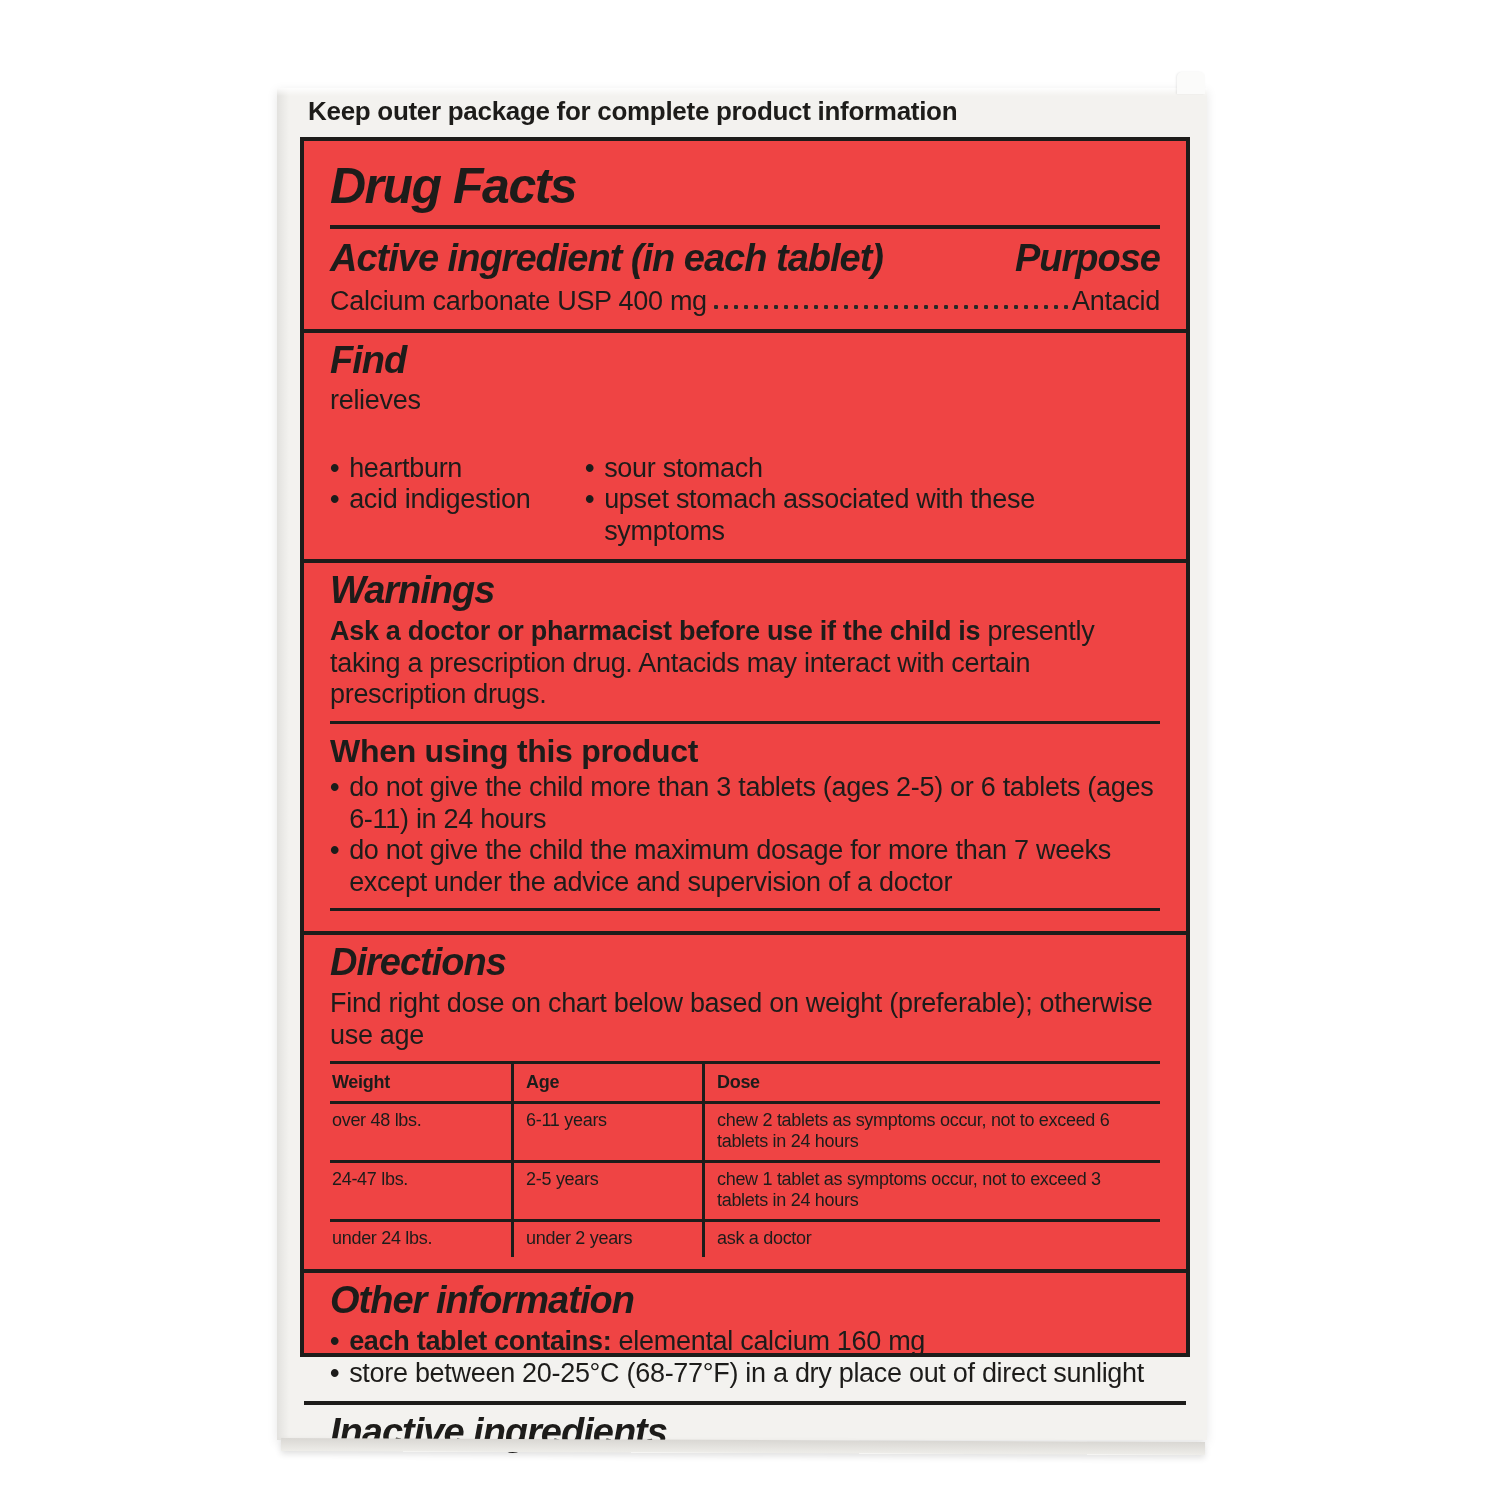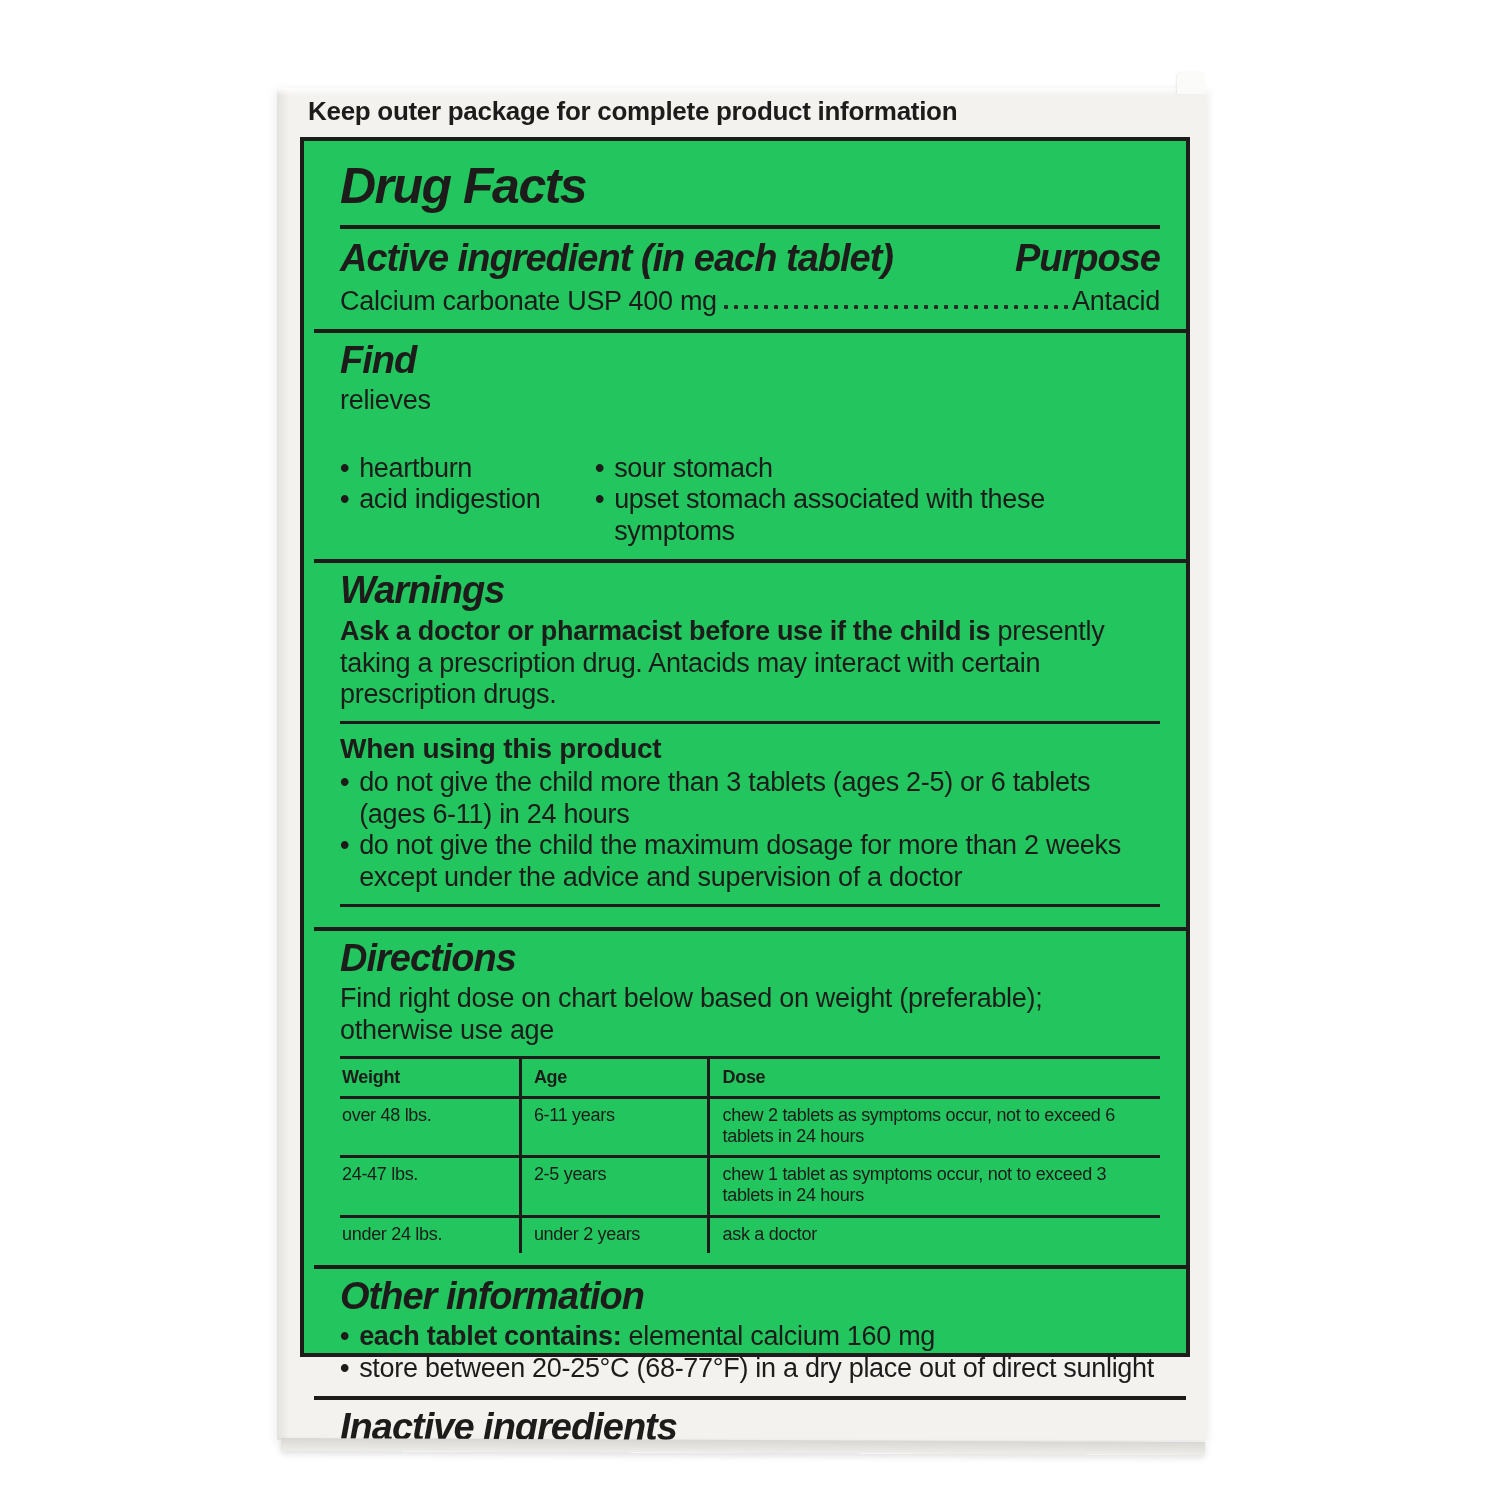--- a/index.html
+++ b/index.html
@@ -36,21 +36,21 @@
 
   
   .keep-note {
     position:absolute; left:31px; top:8px;
     font-size:26px; font-weight:700; letter-spacing:-0.3px;
   }
 
   
   .panel {
     position:absolute; left:23px; top:49px; width:890px; height:1220px;
-    border:4px solid #1d1c1a; background:#22c55e;padding-left:10px;
+    border:4px solid #1d1c1a; background:#ef4444;
   }
   .sec { border-top:4px solid #1d1c1a; padding:6px 26px 12px; }
   .sec:first-child { border-top:none; }
 
   h1.df-title {
     font-size:50px; font-style:italic; font-weight:700; letter-spacing:-1.5px;
     padding:10px 0 8px;
   }
   .title-rule { border-top:4px solid #1d1c1a; margin:2px 0 8px; }
 
@@ -68,21 +68,21 @@
           background-size:10px 10px; background-repeat:repeat-x; background-position:0 100%; }
 
   .bullet { display:flex; gap:10px; font-size:27px; line-height:1.17; letter-spacing:-0.3px; }
   .bullet::before { content:"•"; font-weight:700; }
 
   .uses-cols { display:flex;margin-top:36px; }
   .uses-col1 { width:255px; flex:none; }
   .uses-col2 { flex:1; }
 
   .inner-rule { border-top:3px solid #1d1c1a; margin:10px 0 8px; }
-  .subhead { font-size:28px; font-weight:700; letter-spacing:-0.3px; line-height:1.2; margin-bottom:2px; }
+  .subhead { font-size:32px; font-weight:700; letter-spacing:-0.3px; line-height:1.2; margin-bottom:2px; }
 
   
   table.dose { width:100%; border-collapse:collapse; margin-top:10px;
                font-size:18px; letter-spacing:-0.3px; }
   table.dose th, table.dose td {
     text-align:left; vertical-align:top; padding:6px 12px 8px;
     border-bottom:3px solid #1d1c1a; line-height:1.17;
   }
   table.dose th { border-top:3px solid #1d1c1a; font-weight:700; padding:8px 12px; }
   table.dose th:first-child, table.dose td:first-child { padding-left:2px; }
@@ -143,21 +143,21 @@
 
       <div class="sec">
         <h2 class="sec-head">Warnings</h2>
         <p class="body-text"><span class="bold">Ask a doctor or pharmacist before use if the child is</span><span> presently taking a prescription drug. Antacids may interact with certain prescription drugs.</span></p>
         <div class="inner-rule"></div>
         <div class="subhead">When using this product</div>
         <div class="bullet">
             <span>do not give the child more than 3 tablets (ages 2-5) or 6 tablets (ages 6-11) in 24 hours</span>
           </div>
         <div class="bullet">
-            <span>do not give the child the maximum dosage for more than 2 weeks except under the advice and supervision of a doctor</span>
+            <span>do not give the child the maximum dosage for more than 7 weeks except under the advice and supervision of a doctor</span>
           </div>
         <div class="inner-rule"></div>
       </div>
 
       <div class="sec">
         <h2 class="sec-head">Directions</h2>
         <div class="body-text">Find right dose on chart below based on weight (preferable); otherwise use age</div>
         <table class="dose">
           <colgroup>
               <col class="c-weight">

